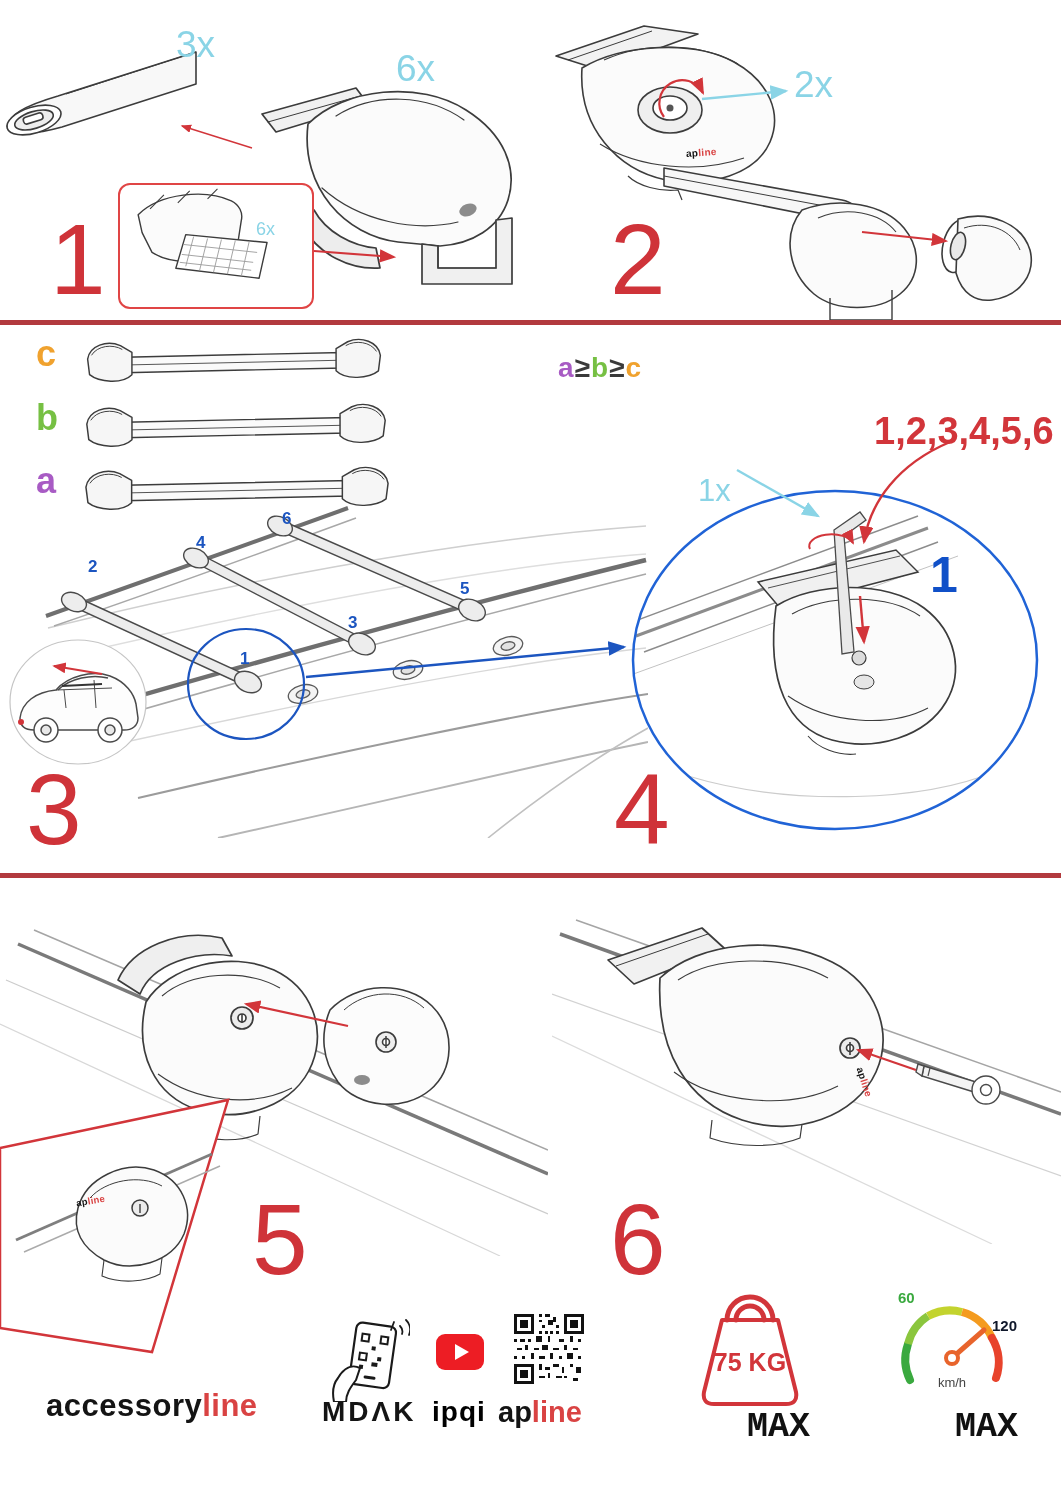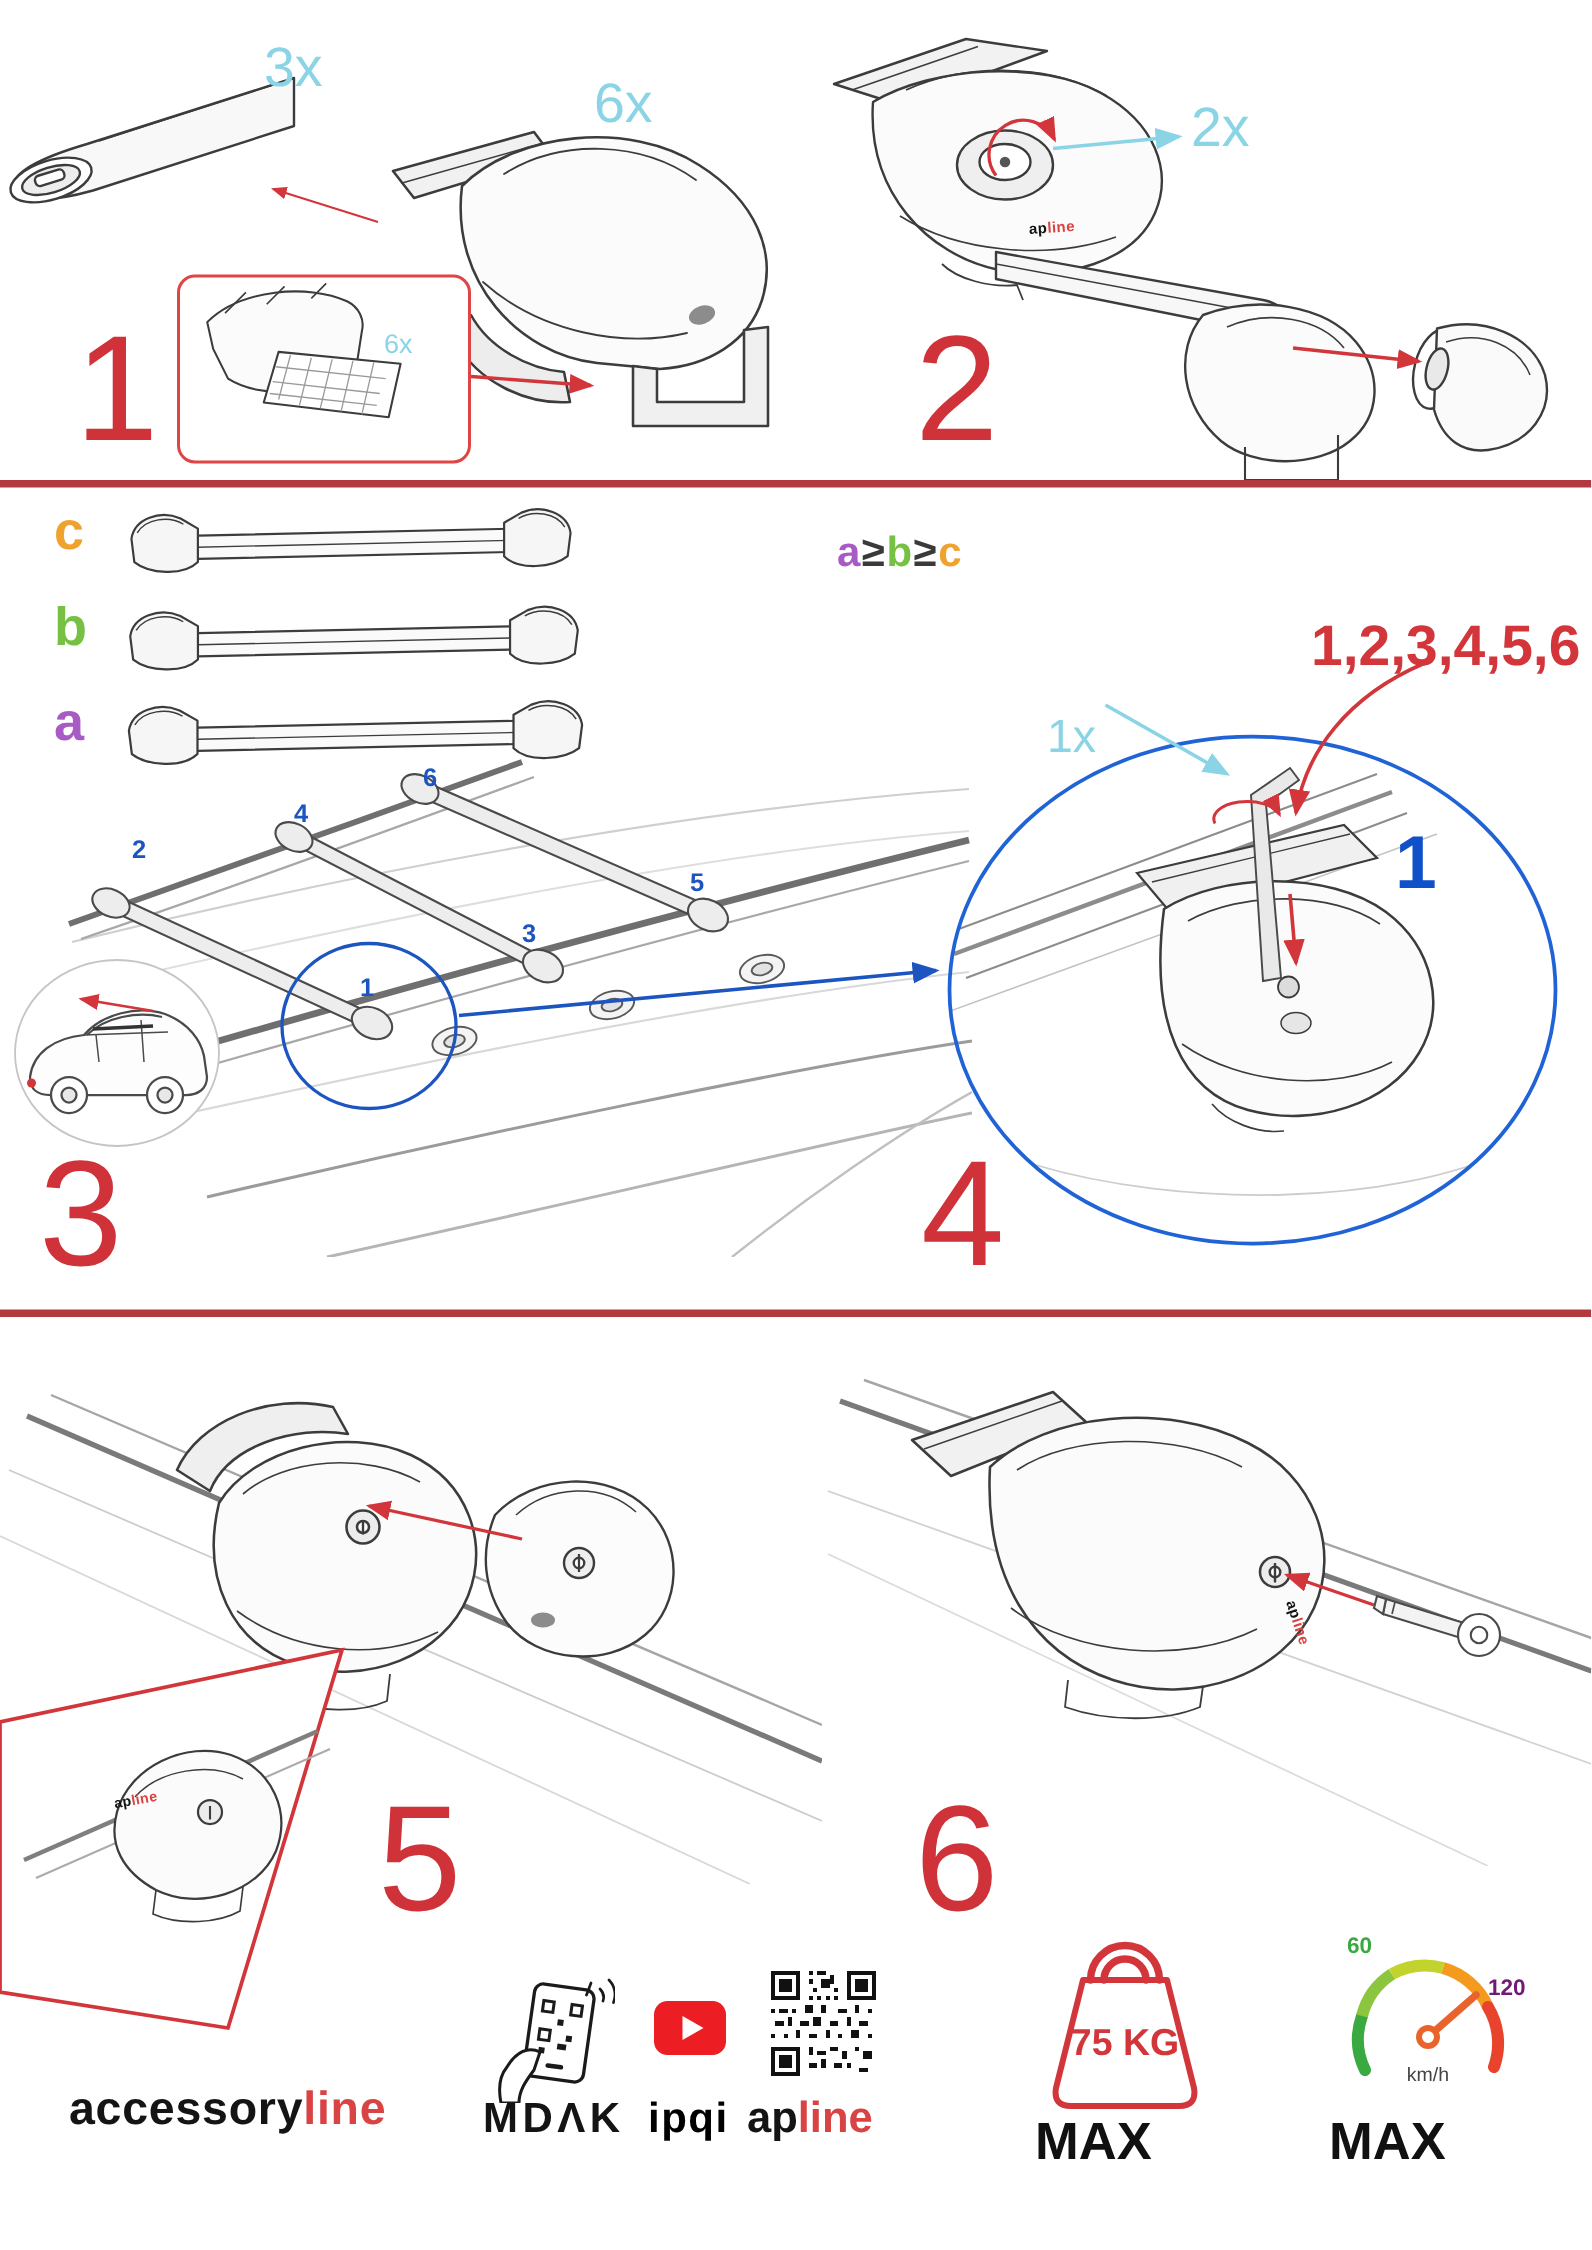--- a/index.html
+++ b/index.html
@@ -15,24 +15,24 @@
   .sizerule{font-size:28px;font-weight:700;line-height:1;letter-spacing:1px;}
   .seq{color:#d2353a;font-size:38px;font-weight:700;line-height:1;}
   .bluenum{color:#1c55c0;font-size:17px;font-weight:700;line-height:1;}
   .bigblue{color:#1050c8;font-size:50px;font-weight:700;line-height:1;}
   .model{color:#2b3990;font-size:30px;font-weight:700;line-height:1;letter-spacing:0.5px;}
   .brandword{font-size:31px;font-weight:700;line-height:1;letter-spacing:0.5px;}
   .brand-red{color:#d94343;} .brand-black{color:#141414;}
   .mdak{font-size:28px;font-weight:700;letter-spacing:3px;color:#141414;line-height:1;}
   .ipqi{font-size:28px;font-weight:700;color:#000000;line-height:1;letter-spacing:1px;}
   .apline{font-size:29px;font-weight:700;line-height:1;}
-  .maxtxt{font-size:35px;font-weight:700;color:#111;line-height:1;text-align:left;}
+  .maxtxt{font-size:35px;font-weight:700;color:#111;line-height:1;text-align:right;font-family:Liberation Mono, monospace;}
   .kg{color:#d2353a;font-size:25px;font-weight:700;text-align:center;line-height:1;}
   .speedlo{color:#3aa93f;font-size:15px;font-weight:700;line-height:1;}
-  .speedhi{color:#701a75;font-size:15px;font-weight:700;line-height:1;}
+  .speedhi{color:#0f172a;font-size:15px;font-weight:700;line-height:1;}
   .kmh{color:#444;font-size:13px;text-align:center;line-height:1;}
   .minilogo{font-size:10px;font-weight:700;line-height:1;letter-spacing:0.3px;white-space:nowrap;}
   svg{display:block;}
   .overlay{pointer-events:none;}
 </style>
 </head>
 <body>
 
 <div class="page">
 

